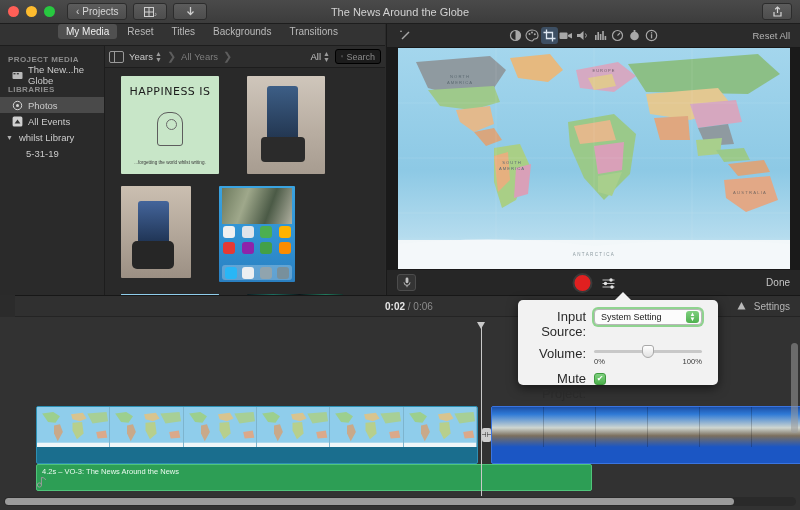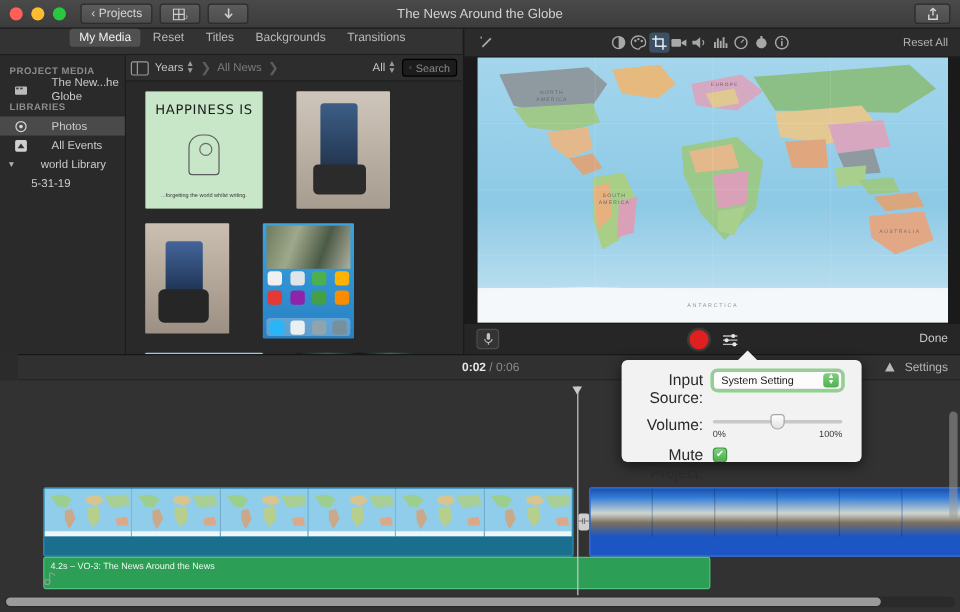--- a/index.html
+++ b/index.html
@@ -84,21 +84,21 @@
   .sidebar {
     position: absolute; left: 0; top: 46px; width: 105px; bottom: 215px;
     background: #2a2a2a; border-right: 1px solid #1d1d1d;
     padding-top: 7px; font-size: 9.5px;
   }
   .sec-hdr {
     color: #8d8d8d; font-size: 8px; font-weight: bold; letter-spacing: .4px;
     padding: 2px 0 3px 8px;
   }
   .side-item {
-    display: flex; align-items: center; gap: 20px;
+    display: flex; align-items: center; gap: 5px;
     padding: 2px 4px 2px 12px; color: #ccc; height: 16px;
   }
   .side-item.sel { background: #4a4a4a; }
   .side-item.sub { padding-left: 26px; }
   .si-ico { width: 11px; height: 11px; flex: 0 0 auto; }
   .disc { color: #b0b0b0; font-size: 7px; margin-right: 1px; }
 
   
   .browser {
     position: absolute; left: 105px; top: 68px; width: 280px; bottom: 215px;
@@ -295,21 +295,21 @@
     <div class="tab">Transitions</div>
   </div>
 
   <div class="filterbar">
     <div class="sb-toggle"></div>
     <div class="popbtn">
       <span>Years</span>
       <span class="stepper">▲<br>▼</span>
     </div>
     <span class="chev">❯</span>
-    <div class="crumb">All News</div>
+    <div class="crumb">All Years</div>
     <span class="chev">❯</span>
     <div class="popbtn" style="margin-left:auto">
       <span>All</span>
       <span class="stepper">▲<br>▼</span>
     </div>
     <div class="searchbox">
       <svg width="9" height="9" viewBox="0 0 9 9">
         <circle cx="3.6" cy="3.6" r="2.8" fill="none" stroke="#a5a5a5" stroke-width="1.1"></circle>
         <line x1="5.8" y1="5.8" x2="8.3" y2="8.3" stroke="#a5a5a5" stroke-width="1.2"></line>
       </svg>
@@ -337,21 +337,21 @@
     </div>
     <div class="side-item">
       <svg class="si-ico" viewBox="0 0 11 11">
         <rect x="0.6" y="0.6" width="9.8" height="9.8" rx="1.5" fill="#d0d0d0"></rect>
         <path d="M2.6 7.6 L5.5 3.6 L8.4 7.6 Z" fill="#333"></path>
       </svg>
       <span>All Events</span>
     </div>
     <div class="side-item" style="padding-left:6px">
       <span class="disc">▼</span>
-      <span>world Library</span>
+      <span>whilst Library</span>
     </div>
     <div class="side-item sub">
       <span>5-31-19</span>
     </div>
   </div>
 
   <div class="browser">
     <div class="thumb-grid">
       <div class="thumb">
         <div class="happiness">

